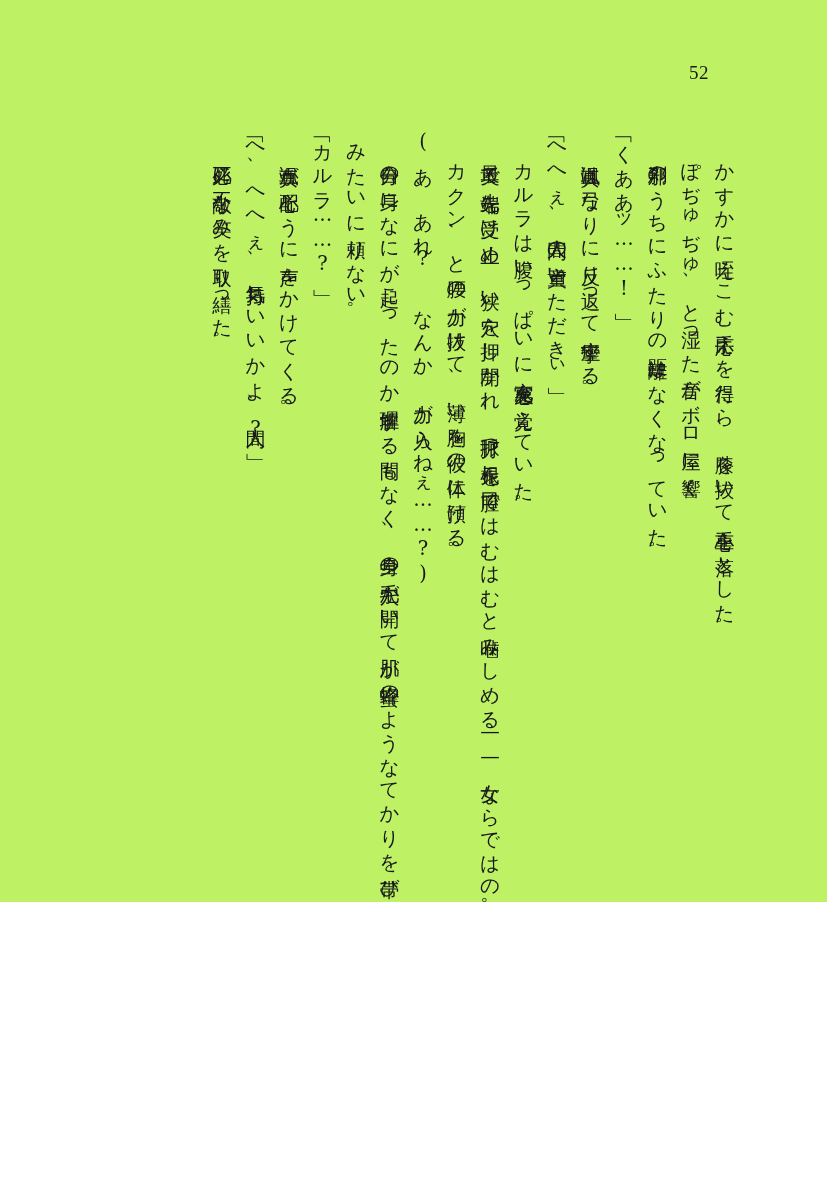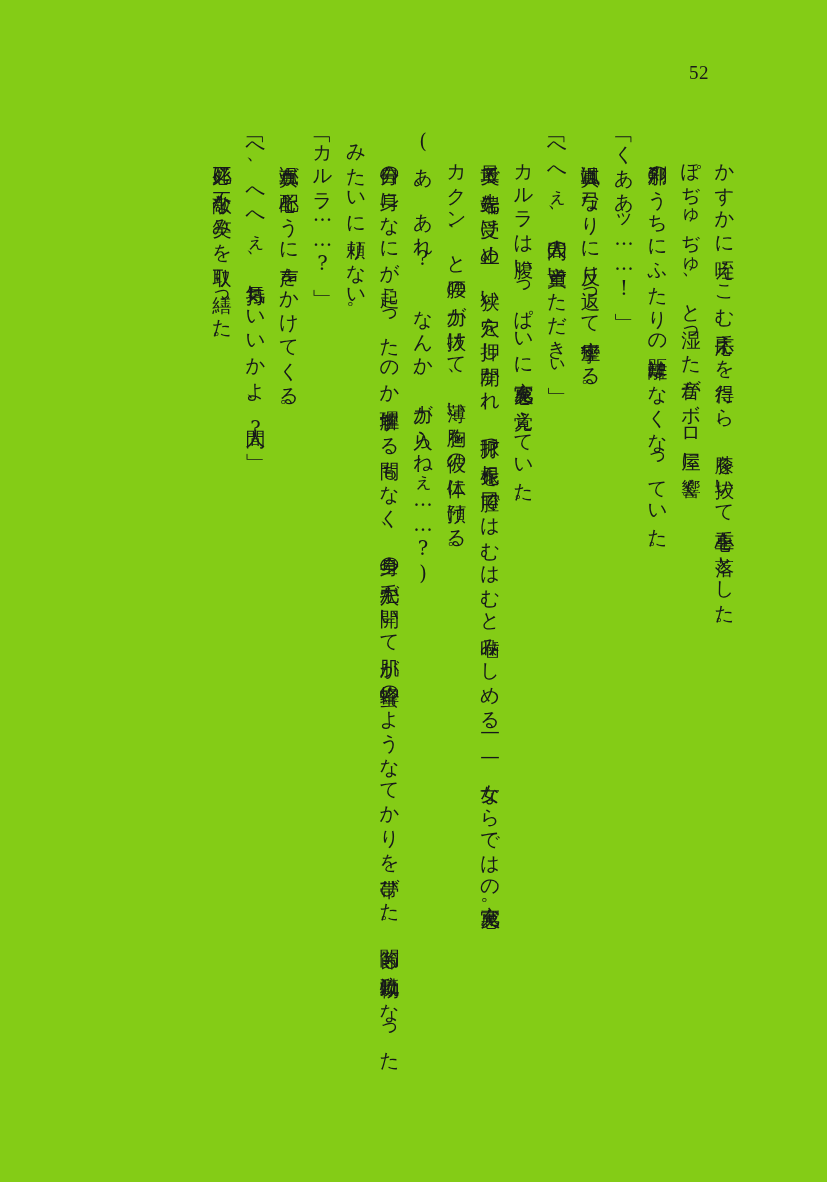--- a/index.html
+++ b/index.html
@@ -7,22 +7,22 @@
     padding: 0;
     background: #ffffff;
   }
   body {
     font-family: "Liberation Serif", "DejaVu Serif", serif;
     color: #1a1a1a;
   }
   .page {
     position: relative;
     width: 827px;
-    height: 1182px;
-    background: #84cc16;
+    height: 902px;
+    background: #bef264;
     overflow: hidden;
   }
   .page-number {
     position: absolute;
     top: 62px;
     right: 118px;
     font-size: 19px;
     letter-spacing: 0.5px;
     color: #1a1a1a;
     font-family: "Liberation Serif", "DejaVu Serif", serif;

